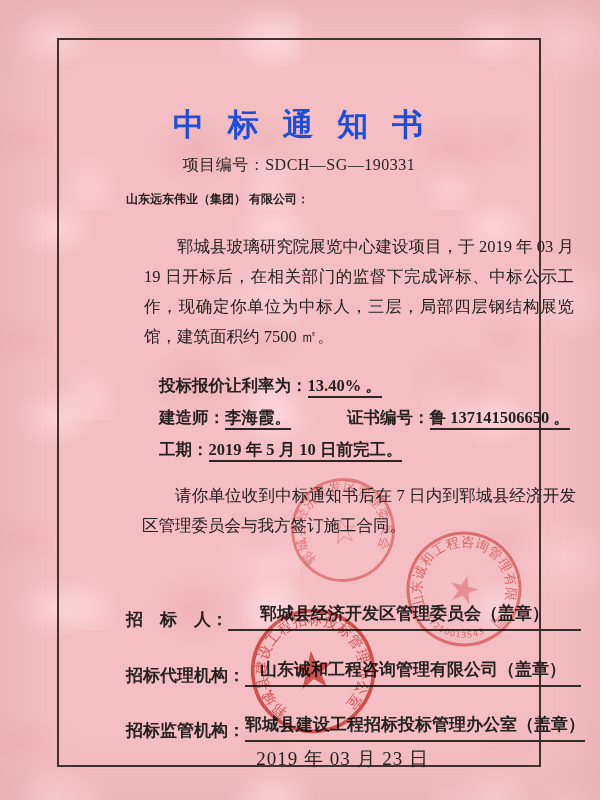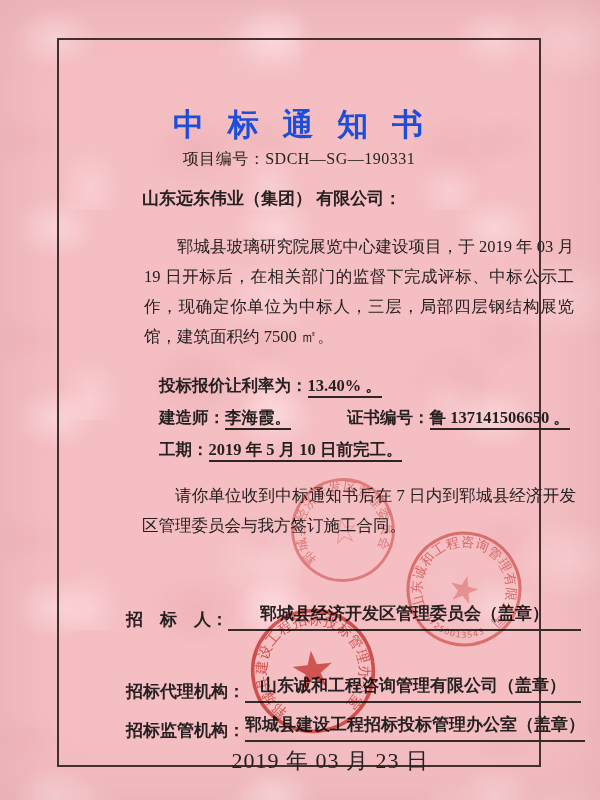--- a/index.html
+++ b/index.html
@@ -19,44 +19,44 @@
   }
   .frame{
     position:absolute;left:57px;top:38px;width:484px;height:729px;
     border:2px solid #41302e;box-sizing:border-box;
   }
   .title{
     position:absolute;left:0;top:64px;width:100%;text-align:center;
     font-size:31px;font-weight:bold;color:#1d4ed8;word-spacing:12px;letter-spacing:2px;margin:0;
   }
   .project-no{
-    position:absolute;left:0;top:109px;width:100%;text-align:center;
+    position:absolute;left:0;top:115px;width:100%;text-align:center;
     font-size:16px;color:#2b2422;letter-spacing:.5px;
   }
   .content{
     position:absolute;left:67px;top:144px;width:466px;
     font-size:16.5px;line-height:30px;text-align:justify;
   }
-  .recipient{font-weight:bold;font-size:17px;margin:0 0 4px 16px;}
+  .recipient{font-weight:bold;font-size:12px;margin:0 0 4px 0;}
   p.para{margin:18px;text-indent:2em;}
   .dataline{margin:1px 0 0 0;text-indent:2em;font-weight:bold;line-height:31px;}
   .u{border-bottom:2px solid #2e2523;padding-bottom:1px;}
   .cert-gap{margin-left:56px;}
   .quality{margin:1px 0 0 0;text-indent:2em;font-weight:normal;line-height:31px;}
   .qv{font-weight:bold;border-bottom:2px solid #2e2523;}
   .notice{margin:16px;text-indent:2em;}
   .sig{position:absolute;left:67px;width:455px;font-size:17px;font-weight:600;}
   .sig-row{display:flex;align-items:flex-end;}
   .sig-label{white-space:nowrap;flex:0 0 auto;}
   .sig-value{flex:1 1 auto;text-align:center;border-bottom:2px solid #342a28;padding-bottom:4px;white-space:nowrap;margin-top:44px;}
   .sig1{top:518px;}
-  .sig2{top:590px;}
+  .sig2{top:574px;}
   .sig3{top:629px;}
   .date{
-    position:absolute;top:706px;right:110px;font-size:22px;letter-spacing:1px;
+    position:absolute;top:706px;right:110px;font-size:19px;letter-spacing:1px;
   }
   .stamp{position:absolute;mix-blend-mode:multiply;pointer-events:none;}
   .stamp svg{overflow:visible;}
   .stamp-a{left:287px;top:474px;width:112px;height:112px;transform:rotate(-10deg);}
   .stamp-b{left:403px;top:528px;width:122px;height:122px;transform:rotate(14deg);}
   .stamp-c{left:246px;top:604px;width:134px;height:134px;transform:rotate(-6deg);}
 </style>
 </head>
 <body>
 

